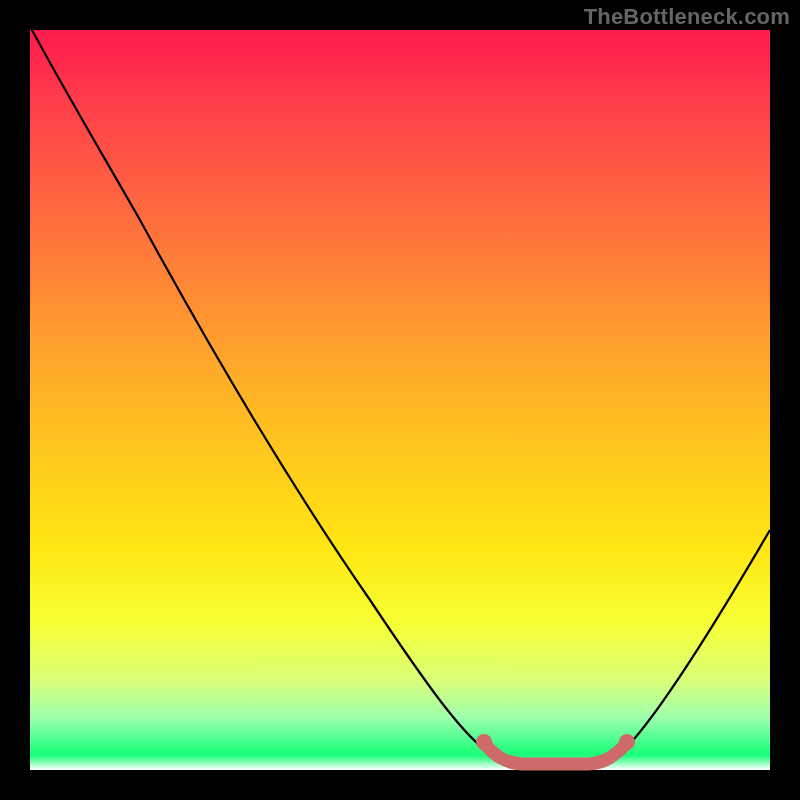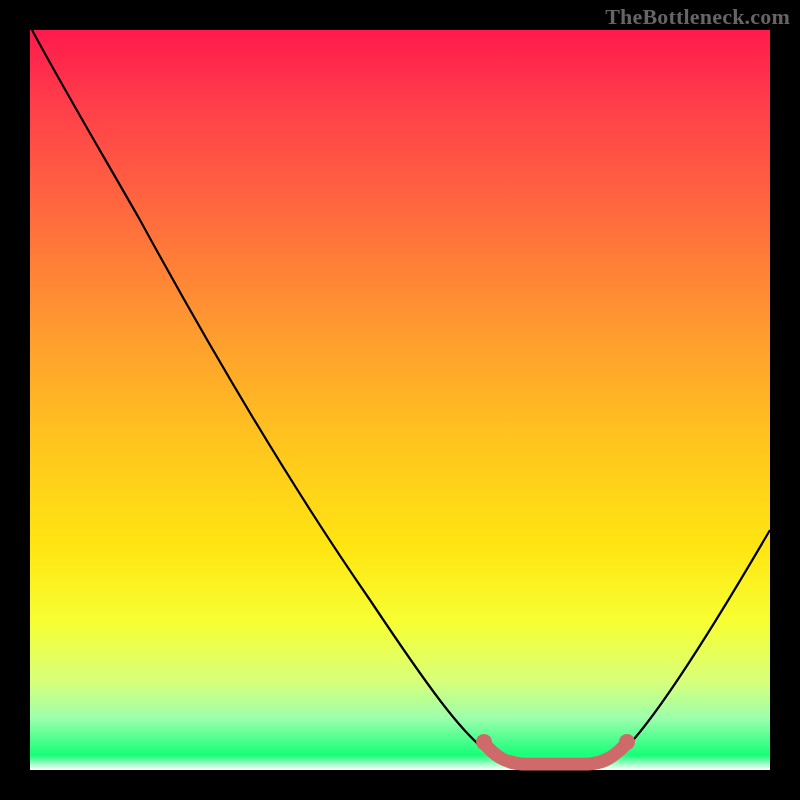--- a/index.html
+++ b/index.html
@@ -8,21 +8,20 @@
     width: 800px;
     height: 800px;
     background: #000;
     font-family: Arial, Helvetica, sans-serif;
     overflow: hidden;
   }
   .wrap {
     position: relative;
     width: 800px;
     height: 768px;
-    font-family: Liberation Serif, serif;
   }
   .watermark {
     position: absolute;
     top: 4px;
     right: 10px;
     font-size: 22px;
     font-weight: 600;
     color: #656565;
     letter-spacing: 0.2px;
     z-index: 10;

